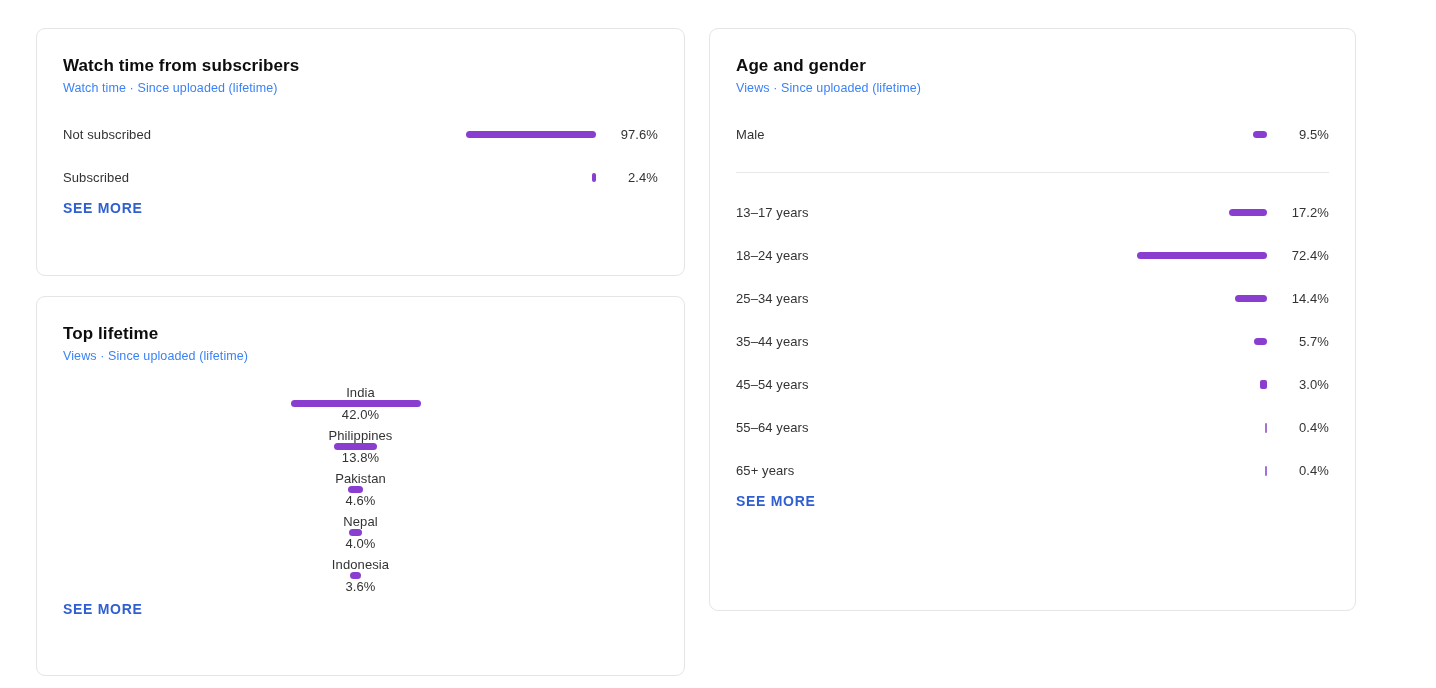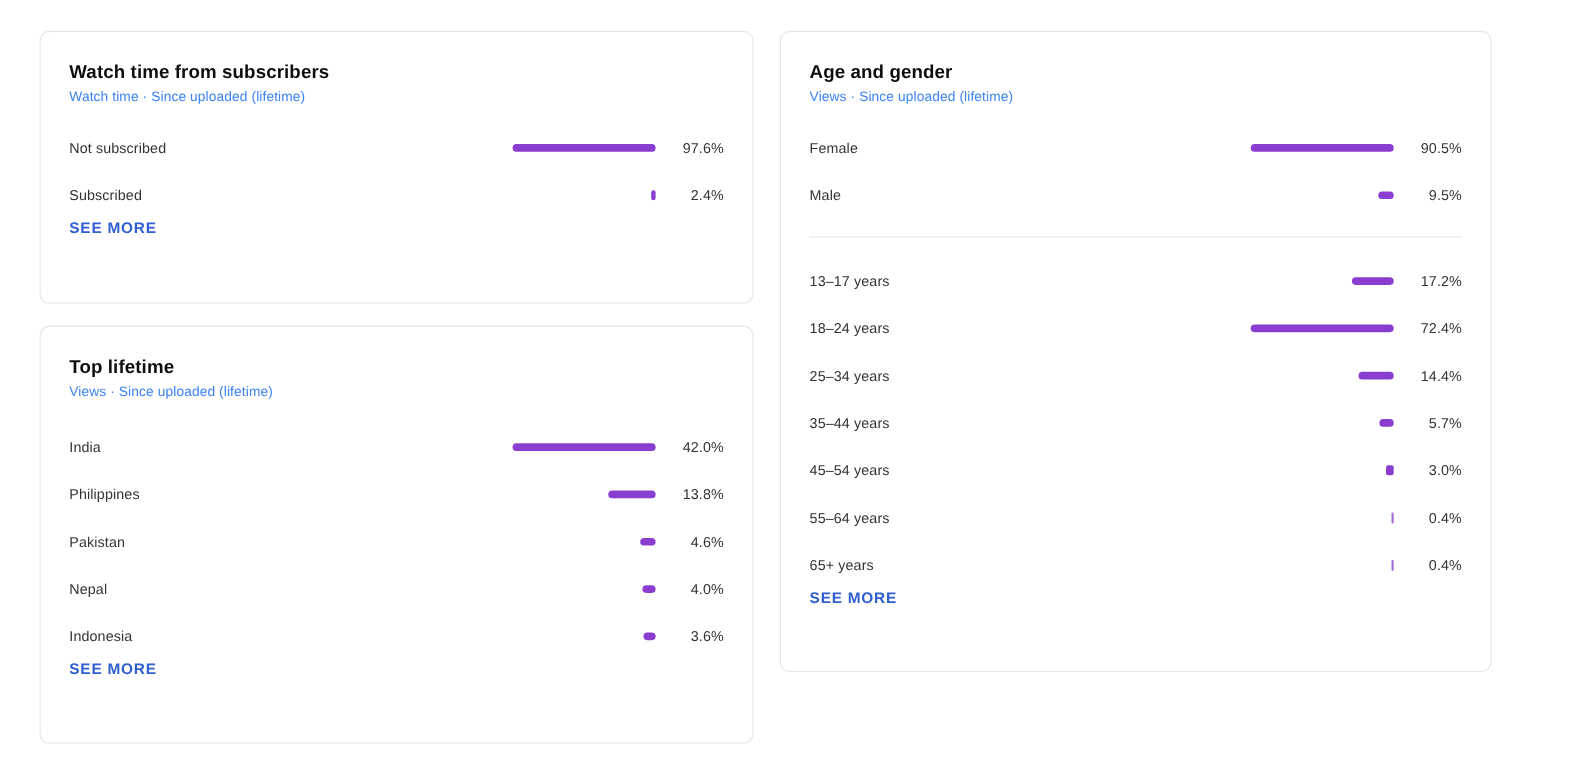--- a/index.html
+++ b/index.html
@@ -114,21 +114,21 @@
     color: #2f5fd0;
     letter-spacing: 0.7px;
     text-decoration: none;
     cursor: pointer;
   }
 
   
   #card-watch-time .rows { margin-top: 16px; }
   
   #card-top-countries .rows { margin-top: 20px; }
-  #card-top-countries .row { height: 43px; }
+  #card-top-countries .row { height: 43px; flex-direction: column; }
   
   #card-age-gender .rows { margin-top: 16px; }
 </style>
 </head>
 <body>
 
 <div id="board">
 
   <section class="card" id="card-watch-time">
     <div class="card-inner">
@@ -203,27 +203,20 @@
     </div>
   </section>
 
   <section class="card" id="card-age-gender">
     <div class="card-inner">
       <h2 class="card-title">Age and gender</h2>
       <p class="card-subtitle">Views · Since uploaded (lifetime)</p>
 
       <div class="rows">
           <div class="row">
-            <div class="row-label">Female</div>
-            <div class="row-track">
-              <div class="row-bar" style="width: 130px;"></div>
-            </div>
-            <div class="row-value">90.5%</div>
-          </div>
-          <div class="row">
             <div class="row-label">Male</div>
             <div class="row-track">
               <div class="row-bar" style="width: 13.6464px;"></div>
             </div>
             <div class="row-value">9.5%</div>
           </div>
         </div>
 
       <div class="divider"></div>
 

